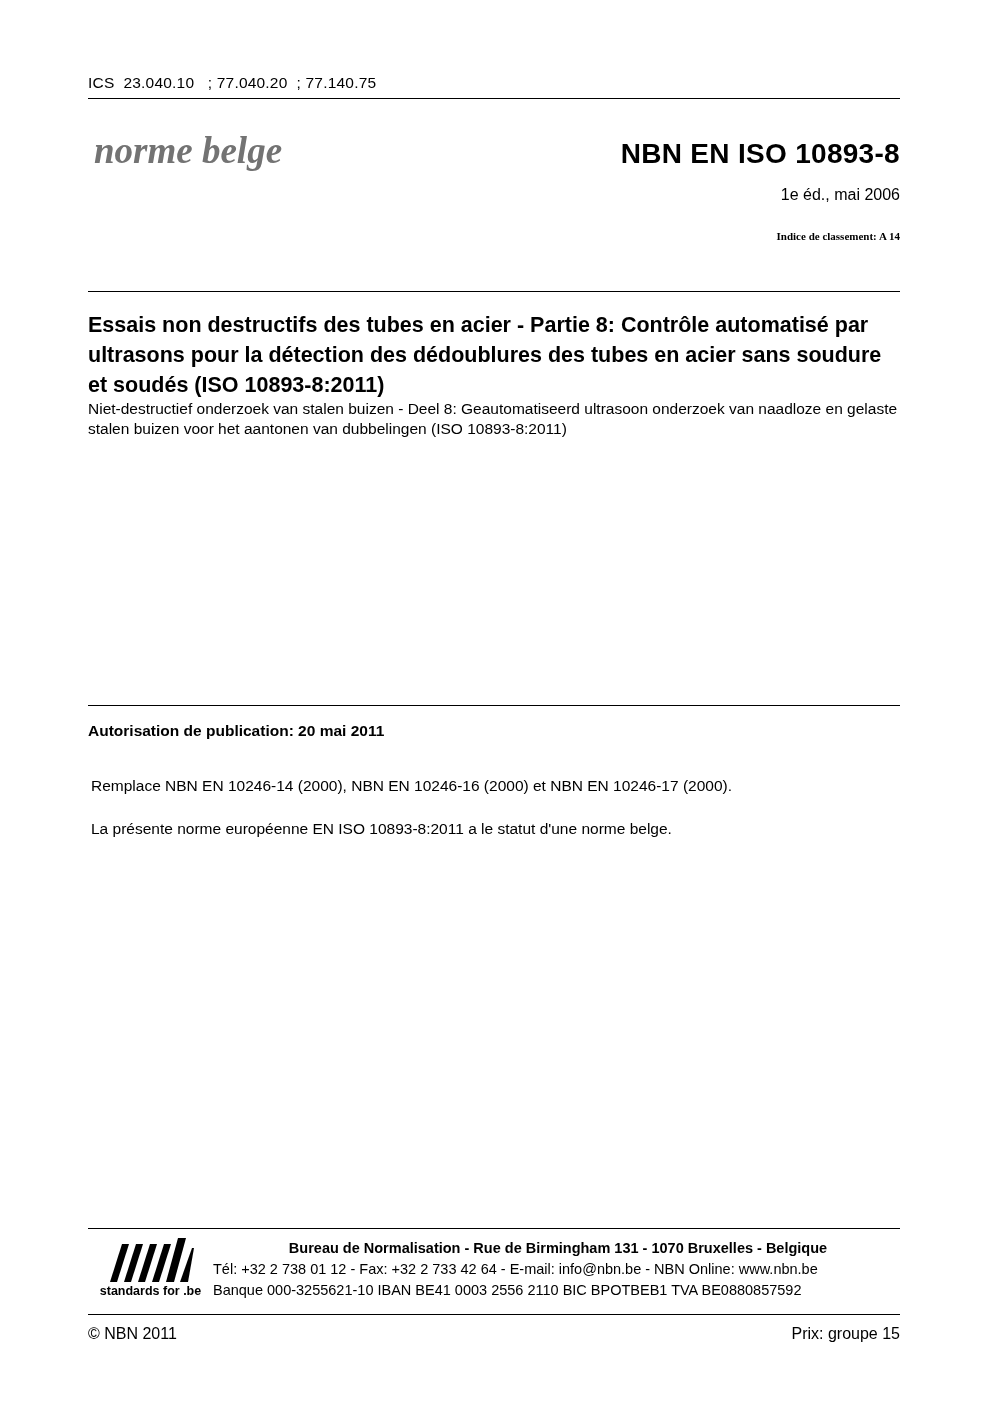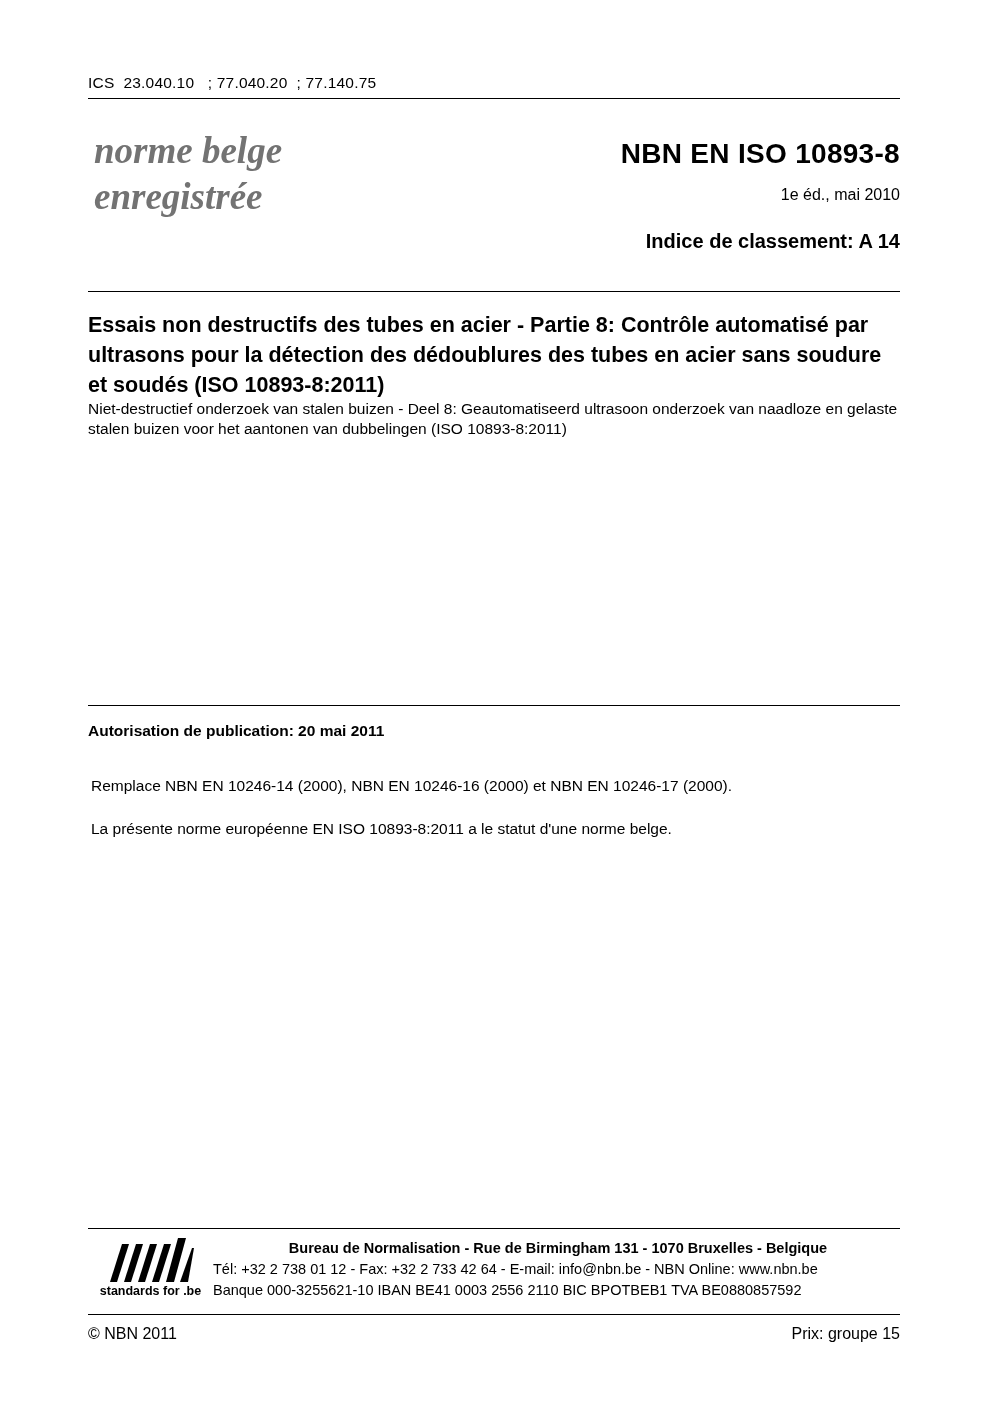--- a/index.html
+++ b/index.html
@@ -81,23 +81,24 @@
     right: 0;
     text-align: right;
     font-size: 16px;
     white-space: nowrap;
   }
   .std-indice {
     position: absolute;
     top: 230px;
     right: 0;
     text-align: right;
-    font-size: 20px;
-    font-weight: bold;
-    white-space: nowrap;
+    font-size: 11px;
+    font-weight: bold;
+    white-space: nowrap;
+    font-family: Liberation Serif, serif;
   }
 
   
   .title-fr {
     position: absolute;
     top: 310px;
     left: 0;
     width: 812px;
     font-size: 21.5px;
     font-weight: bold;
@@ -187,25 +188,24 @@
 <body>
 
 <div class="page">
   <div class="content">
 
     <div class="ics-line">ICS  23.040.10   ; 77.040.20  ; 77.140.75</div>
     <div class="rule rule-top"></div>
 
     <div class="masthead">
       <div>norme belge</div>
-      <div>enregistrée</div>
     </div>
 
     <div class="std-number">NBN EN ISO 10893-8</div>
-    <div class="std-edition">1e éd., mai 2010</div>
+    <div class="std-edition">1e éd., mai 2006</div>
     <div class="std-indice">Indice de classement: A 14</div>
 
     <div class="rule rule-mid"></div>
 
     <div class="title-fr">Essais non destructifs des tubes en acier - Partie 8: Contrôle automatisé par ultrasons pour la détection des dédoublures des tubes en acier sans soudure et soudés (ISO 10893-8:2011)</div>
     <div class="title-nl">Niet-destructief onderzoek van stalen buizen - Deel 8: Geautomatiseerd ultrasoon onderzoek van naadloze en gelaste stalen buizen voor het aantonen van dubbelingen (ISO 10893-8:2011)</div>
 
     <div class="rule rule-auth"></div>
     <div class="authorisation">Autorisation de publication: 20 mai 2011</div>
 

